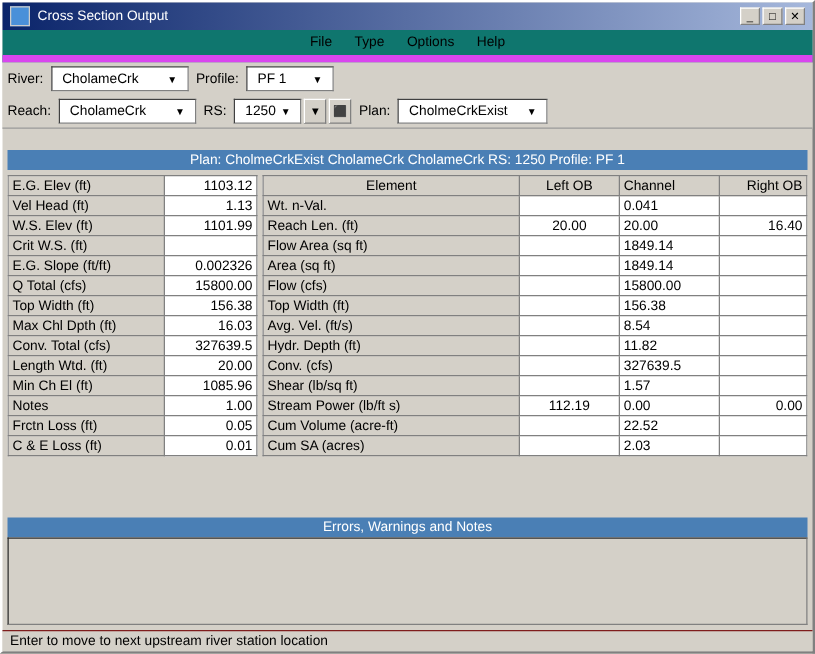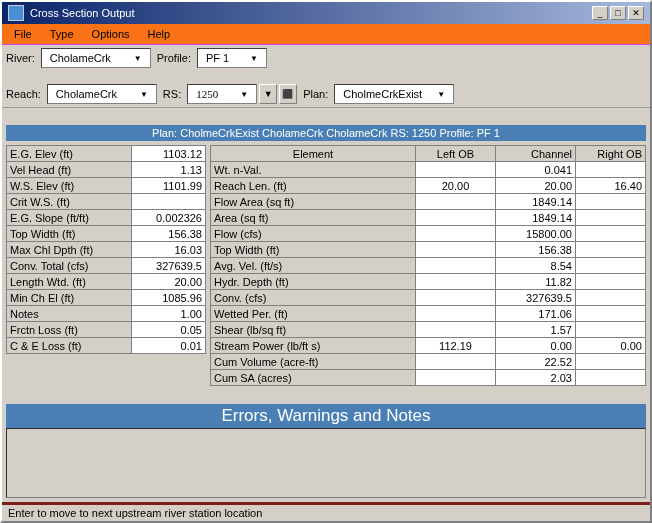--- a/index.html
+++ b/index.html
@@ -55,25 +55,26 @@
       display: flex;
       align-items: center;
       justify-content: center;
       cursor: pointer;
       color: #000;
     }
 
     .title-btn.close { background: #d4d0c8; }
 
     .menu-bar {
-      background: #f97316;
+      background: #0f766e;
       display: flex;
       padding: 2px 4px;
       gap: 2px;
-      border-bottom: 1px solid #d946ef;
+      border-bottom: 6px solid #d946ef;
+      justify-content: center;
     }
 
     .menu-item {
       padding: 2px 8px;
       cursor: pointer;
       color: #000;
     }
 
     .toolbar-row {
       display: flex;
@@ -97,21 +98,21 @@
       padding: 0 8px;
       display: flex;
       align-items: center;
       justify-content: space-between;
       cursor: pointer;
     }
 
     .dropdown-river { width: 110px; }
     .dropdown-profile { width: 70px; }
     .dropdown-reach { width: 110px; }
-    .dropdown-rs { width: 70px; font-family: Liberation Serif, serif; }
+    .dropdown-rs { width: 54px; }
     .dropdown-plan { width: 120px; }
 
     .dropdown-arrow {
       font-size: 8px;
       margin-left: 4px;
     }
 
     .rs-controls {
       display: flex;
       align-items: center;
@@ -190,49 +191,49 @@
       background: white;
     }
 
     td.header-cell {
       background: #d4d0c8;
       font-weight: normal;
       text-align: center;
     }
 
     td.col-leftob { width: 80px; text-align: center; }
-    td.col-channel { width: 80px; text-align: right; }
+    td.col-channel { width: 80px; text-align: left; }
     td.col-rightob { width: 70px; text-align: right; }
 
     .errors-section {
       background: #4a7fb5;
       color: white;
       text-align: center;
       padding: 2px 16px;
-      font-size: 17px;
+      font-size: 11px;
     }
 
     .errors-content {
       background: #d4d0c8;
       height: 70px;
       border: 1px inset #808080;
     }
 
     .status-bar {
       background: #d4d0c8;
-      border-top: 3px solid #7f1d1d;
+      border-top: 1px solid #7f1d1d;
       padding: 2px 6px;
       font-size: 11px;
       color: #000;
     }
 
     .toolbar-section {
       display: flex;
       flex-direction: column;
-      gap: 16px;
+      gap: 6px;
       padding: 3px 4px;
       background: #d4d0c8;
       border-bottom: 1px solid #999;
     }
   </style>
 </head>
 <body>
 
 <div class="window">
 
@@ -312,20 +313,24 @@
       <td class="label-cell">W.S. Elev (ft)</td>
       <td class="value-cell">1101.99</td>
     </tr>
               <tr>
       <td class="label-cell">Crit W.S. (ft)</td>
       <td class="value-cell"></td>
     </tr>
               <tr>
       <td class="label-cell">E.G. Slope (ft/ft)</td>
       <td class="value-cell">0.002326</td>
+    </tr>
+              <tr>
+      <td class="label-cell">Q Total (cfs)</td>
+      <td class="value-cell">15800.00</td>
     </tr>
               <tr>
       <td class="label-cell">Top Width (ft)</td>
       <td class="value-cell">156.38</td>
     </tr>
               <tr>
       <td class="label-cell">Max Chl Dpth (ft)</td>
       <td class="value-cell">16.03</td>
     </tr>
               <tr>
@@ -415,26 +420,20 @@
       <td class="col-channel">11.82</td>
       <td class="col-rightob"></td>
     </tr>
               <tr>
       <td class="label-cell">Conv. (cfs)</td>
       <td class="col-leftob"></td>
       <td class="col-channel">327639.5</td>
       <td class="col-rightob"></td>
     </tr>
               <tr>
-      <td class="label-cell">Wetted Per. (ft)</td>
-      <td class="col-leftob"></td>
-      <td class="col-channel">171.06</td>
-      <td class="col-rightob"></td>
-    </tr>
-              <tr>
       <td class="label-cell">Shear (lb/sq ft)</td>
       <td class="col-leftob"></td>
       <td class="col-channel">1.57</td>
       <td class="col-rightob"></td>
     </tr>
               <tr>
       <td class="label-cell">Stream Power (lb/ft s)</td>
       <td class="col-leftob">112.19</td>
       <td class="col-channel">0.00</td>
       <td class="col-rightob">0.00</td>

